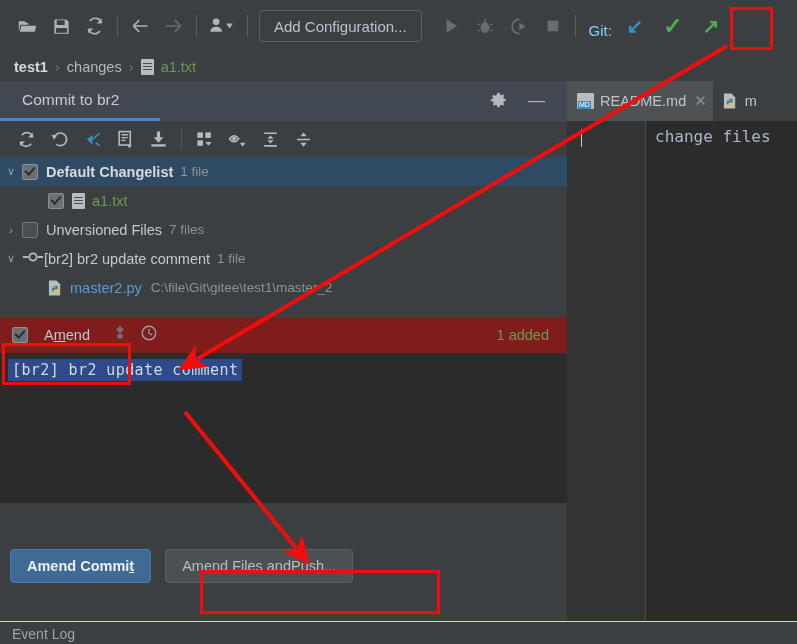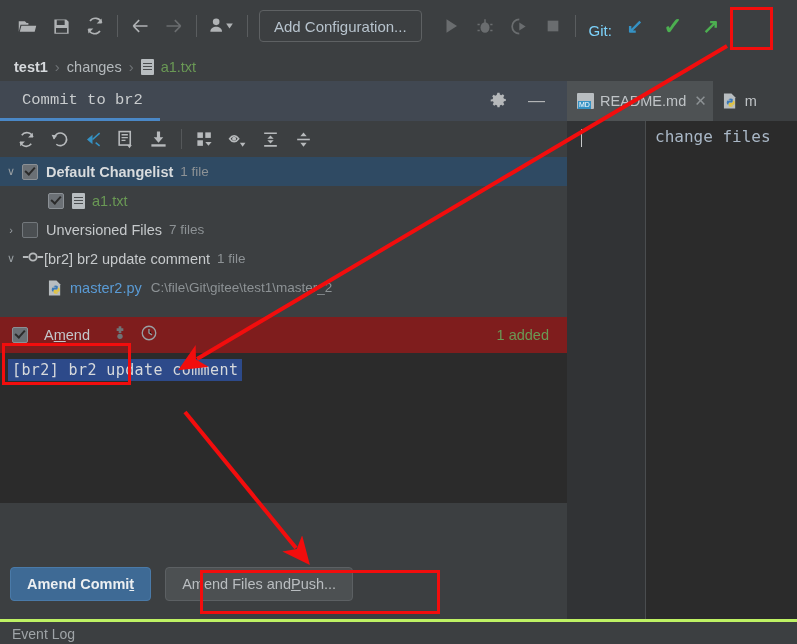--- a/index.html
+++ b/index.html
@@ -29,21 +29,21 @@
           box-sizing:border-box;font-size:14.5px;}
   .crumbs .b1{color:#d6d9dc;font-weight:bold;}
   .crumbs .sep{color:#6f7376;margin:0 7px;font-size:15px;}
   .crumbs .b2{color:#b3b8bb;}
   .crumbs .b3{color:#6a9955;}
 
   
   .commit-pane{position:absolute;left:0;top:81px;width:567px;height:545px;
                background:#3c3f41;}
   .cp-header{position:relative;height:40px;background:#414852;}
-  .cp-title{position:absolute;left:22px;top:10px;font-size:15.5px;color:#c9ccce;font-family:Liberation Mono, monospace;}
+  .cp-title{position:absolute;left:22px;top:10px;font-size:15.5px;color:#c9ccce;}
   .cp-underline{position:absolute;left:0;bottom:0;width:160px;height:3px;background:#4a88c7;}
   .cp-gear{position:absolute;right:60px;top:11px;color:#b5b8ba;}
   .cp-min{position:absolute;right:22px;top:10px;color:#b5b8ba;font-size:17px;}
 
   .cp-toolbar{height:36px;background:#3c3f41;display:flex;align-items:center;
               padding-left:10px;}
   .ci{width:33px;height:30px;display:flex;align-items:center;justify-content:center;
       color:#b7babc;position:relative;}
   .ci.blue{color:#3592c4;}
   .ci-sep{width:1px;height:20px;background:#55585a;margin:0 6px;}
@@ -81,21 +81,21 @@
   .amend-label u{text-decoration:underline;}
   .added{position:absolute;right:18px;color:#6a9955;font-size:14.5px;}
 
   
   .msgarea{height:150px;background:#2b2b2b;padding:6px 0 0 8px;box-sizing:border-box;}
   .msgtext{display:inline-block;background:#2d4a8a;color:#d6d9dc;
            font-family:"DejaVu Sans Mono",monospace;font-size:15px;
            padding:2px 4px;letter-spacing:.4px;}
 
   
-  .btnrow{position:absolute;left:0;bottom:22px;width:567px;height:40px;
+  .btnrow{position:absolute;left:0;bottom:40px;width:567px;height:40px;
           display:flex;align-items:center;padding-left:10px;box-sizing:border-box;}
   .btn{height:32px;border-radius:4px;display:flex;align-items:center;
        justify-content:center;font-size:14.5px;padding:0 16px;}
   .btn.primary{background:#3e6a95;color:#eceff1;font-weight:bold;
                border:1px solid #4a7aa8;}
   .btn.normal{background:#4c5052;color:#b9bdc0;border:1px solid #5c6063;margin-left:14px;}
   .btn u{text-decoration:underline;}
 
   
   .editor{position:absolute;left:567px;top:81px;width:230px;height:545px;background:#3c3f41;}
@@ -110,21 +110,21 @@
   .ed-close{margin-left:8px;color:#8d9295;font-size:15px;}
   .ed-body{position:relative;height:505px;background:#2b2b2b;}
   .gutter{position:absolute;left:0;top:0;width:78px;height:100%;background:#313335;
           border-right:1px solid #4a4d4f;}
   .caret{position:absolute;left:14px;top:8px;width:1px;height:18px;background:#c8cacb;}
   .codeline{position:absolute;left:88px;top:6px;color:#a9b7c6;
             font-family:"DejaVu Sans Mono",monospace;font-size:16px;white-space:nowrap;}
 
   
   .statusbar{position:absolute;left:0;bottom:0;width:797px;height:22px;background:#3c3f41;
-             border-top:3px solid #bef264;}
+             border-top:1px solid #bef264;}
   .eventlog{position:absolute;left:12px;top:4px;color:#9fa4a7;font-size:14px;
             overflow:hidden;height:17px;}
 
   
   .anno{position:absolute;left:0;top:0;width:797px;height:644px;pointer-events:none;}
   .redbox{position:absolute;border:3px solid #f20d0d;box-sizing:border-box;}
 </style>
 </head>
 <body>
 

